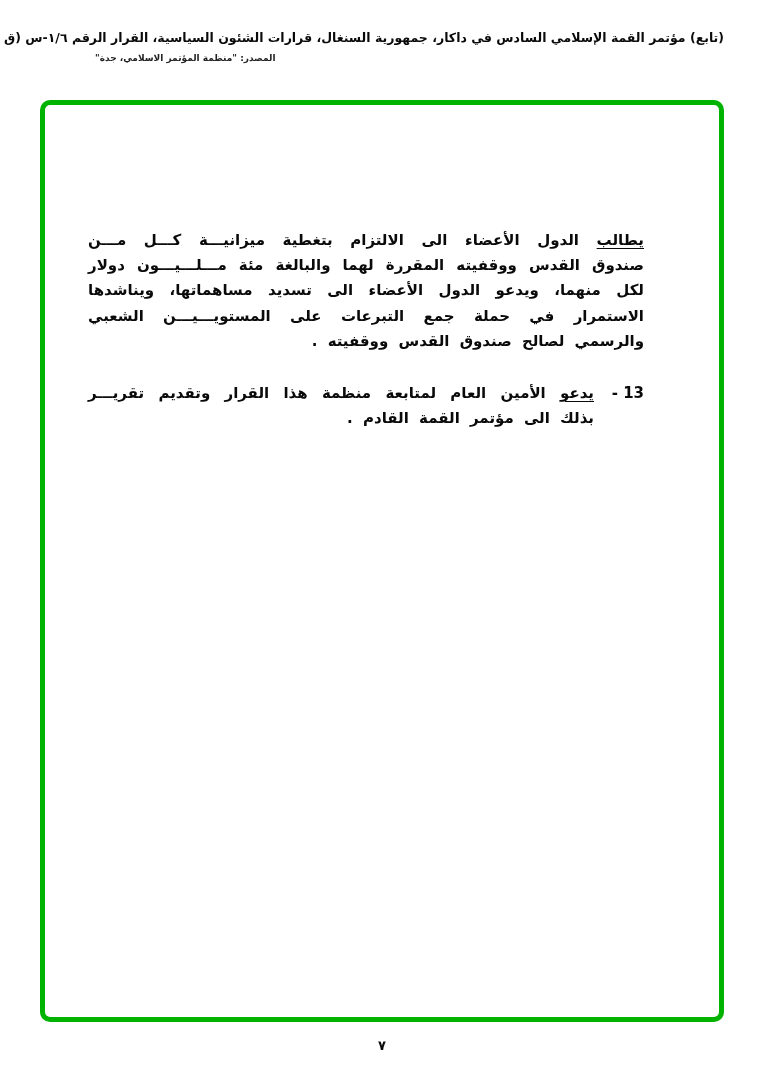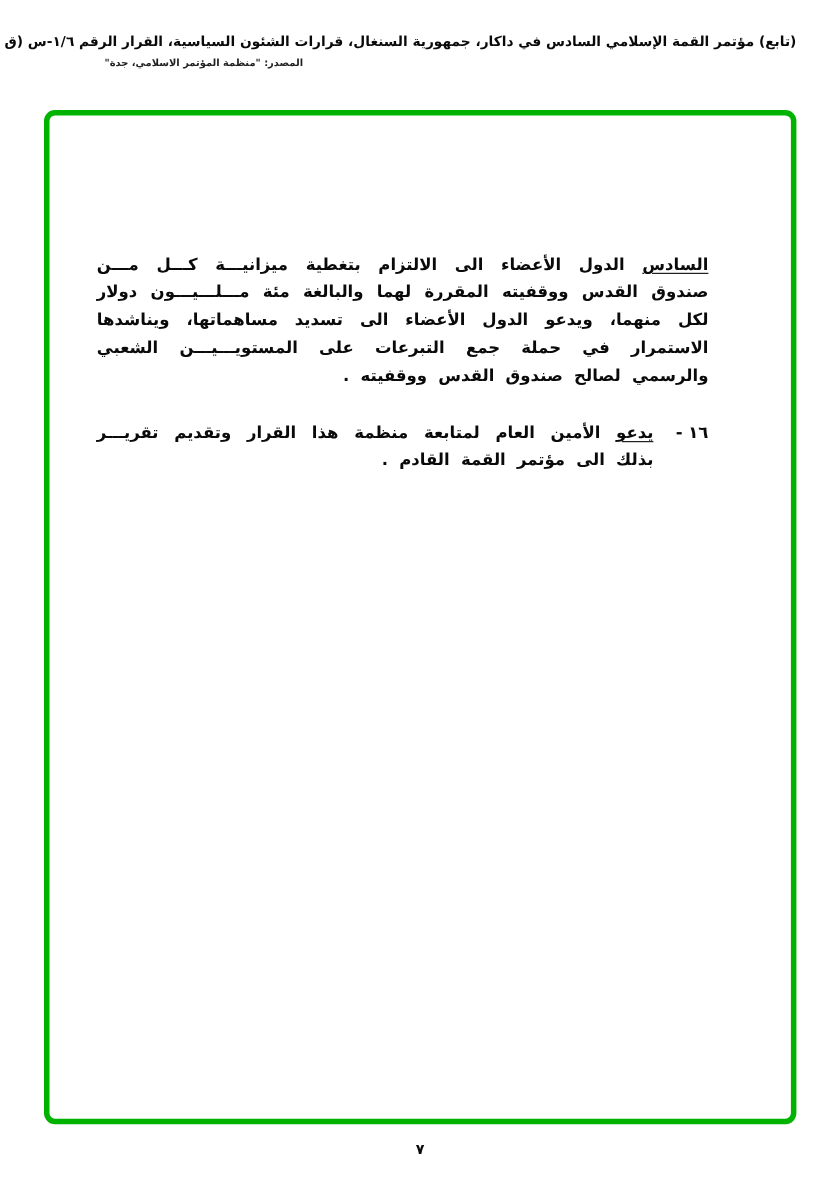--- a/index.html
+++ b/index.html
@@ -97,26 +97,26 @@
   <div class="header-title">(تابع) مؤتمر القمة الإسلامي السادس في داكار، جمهورية السنغال، قرارات الشئون السياسية، القرار الرقم ١/٦-س (ق أ)</div>
 
   <div class="header-source">المصدر: "منظمة المؤتمر الاسلامي، جدة"</div>
 
   <div class="border-frame" style="border-color: rgb(0, 179, 0);"></div>
 
   <div class="content">
 
     <div class="item">
       <div class="item-text">
-        <span class="keyword">السادس</span><span> الدول الأعضاء الى الالتزام بتغطية ميزانيـــة كـــل مـــن صندوق القدس ووقفيته المقررة لهما والبالغة مئة مـــلـــيـــون دولار لكل منهما، ويدعو الدول الأعضاء الى تسديد مساهماتها، ويناشدها الاستمرار في حملة جمع التبرعات على المستويـــيـــن الشعبي والرسمي لصالح صندوق القدس ووقفيته .</span>
+        <span class="keyword">يطالب</span><span> الدول الأعضاء الى الالتزام بتغطية ميزانيـــة كـــل مـــن صندوق القدس ووقفيته المقررة لهما والبالغة مئة مـــلـــيـــون دولار لكل منهما، ويدعو الدول الأعضاء الى تسديد مساهماتها، ويناشدها الاستمرار في حملة جمع التبرعات على المستويـــيـــن الشعبي والرسمي لصالح صندوق القدس ووقفيته .</span>
       </div>
     </div>
 
     <div class="item">
-      <span class="item-number">١٦ -</span>
+      <span class="item-number">13 -</span>
       <div class="item-text">
         <span class="keyword">يدعو</span><span> الأمين العام لمتابعة منظمة هذا القرار وتقديم تقريـــر بذلك الى مؤتمر القمة القادم .</span>
       </div>
     </div>
 
   </div>
 
   <div class="page-number">٧</div>
 
 </div>

